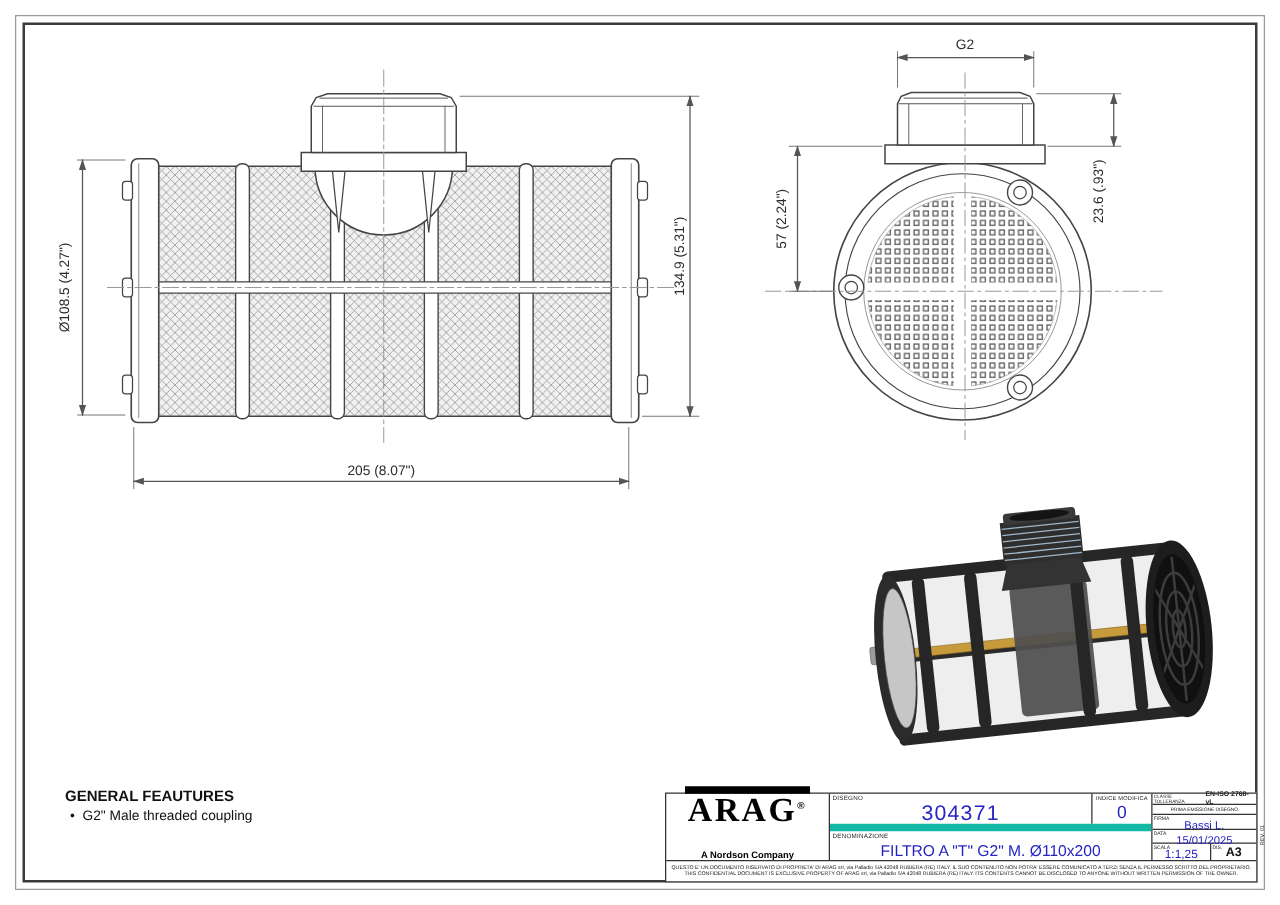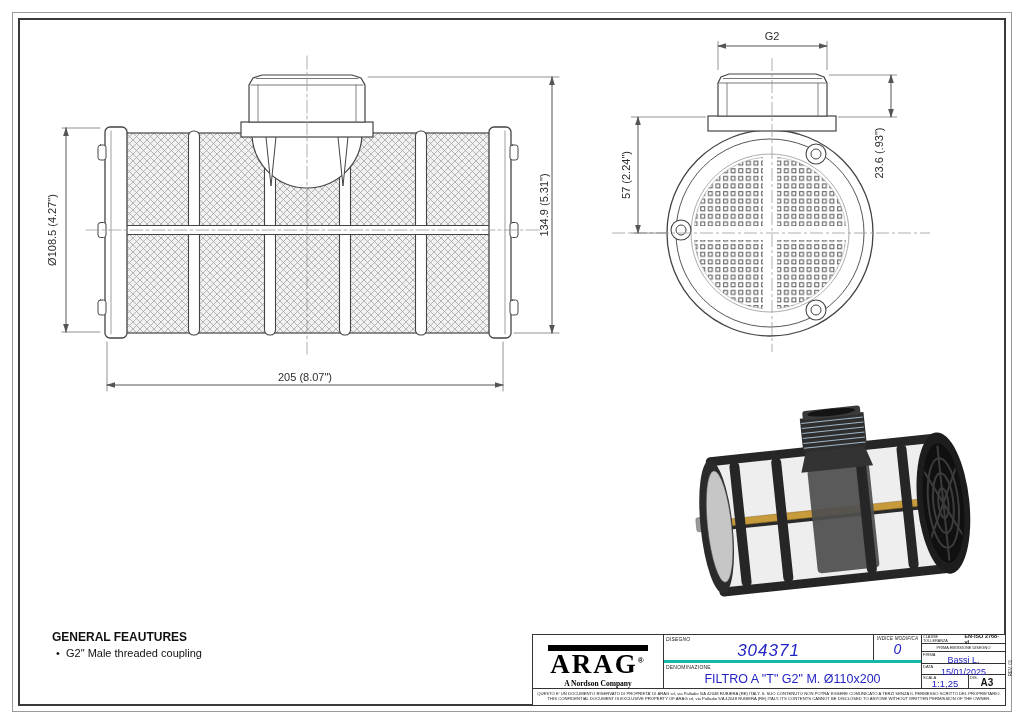--- a/index.html
+++ b/index.html
@@ -18,23 +18,23 @@
   .features .ft-item::before{content:"•";position:absolute;left:4px;}
   
   .tblock{position:absolute;left:532px;top:634px;width:474px;height:72px;
           border:1.5px solid #333;box-sizing:border-box;display:flex;flex-direction:column;background:#fff;}
   .tb-main{display:flex;flex:1;min-height:0;}
   .tb-logo{width:130px;border-right:1px solid #333;display:flex;flex-direction:column;
            align-items:center;justify-content:flex-end;}
   .arag-text{font-family:"Liberation Serif",serif;font-weight:700;font-size:27px;line-height:.9;
              border-top:6px solid #000;padding:1px 2px 0 2px;letter-spacing:2px;color:#000;}
   .arag-text sup{font-size:8px;font-family:"Liberation Sans",sans-serif;font-weight:700;}
-  .arag-sub{font-size:7.5px;font-weight:bold;color:#000;margin-top:3px;font-family:Liberation Serif, serif;}
+  .arag-sub{font-size:7.5px;font-weight:bold;color:#000;margin-top:19px;}
   .tb-mid{flex:1;display:flex;flex-direction:column;border-right:1px solid #333;}
-  .tb-row1{display:flex;height:27px;border-bottom:3px solid #14b8a6;font-style:italic;}
+  .tb-row1{display:flex;height:27px;border-bottom:6px solid #14b8a6;}
   .cell{position:relative;box-sizing:border-box;}
   .cell .tag{position:absolute;left:2px;top:1px;font-size:5px;color:#222;letter-spacing:.2px;}
   .c-disegno{flex:1;border-right:1px solid #333;}
   .c-indice{width:47px;}
   .c-indice .tag{font-size:4.5px;left:1px;right:1px;text-align:center;}
   .bigblue{position:absolute;inset:6px 0 0 0;text-align:center;color:#2424c3;}
   .v-disegno{font-size:17px;letter-spacing:1px;}
   .v-indice{font-size:14px;}
   .c-denom{height:26px;}
   .v-denom{font-size:12.5px;inset:9px 0 0 0;}

